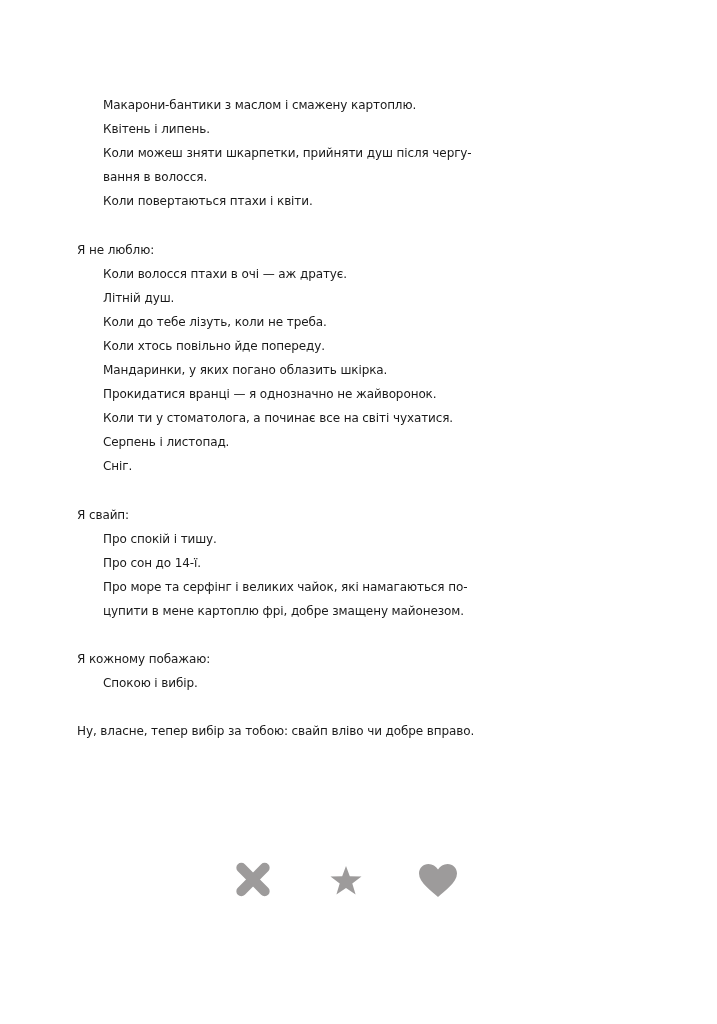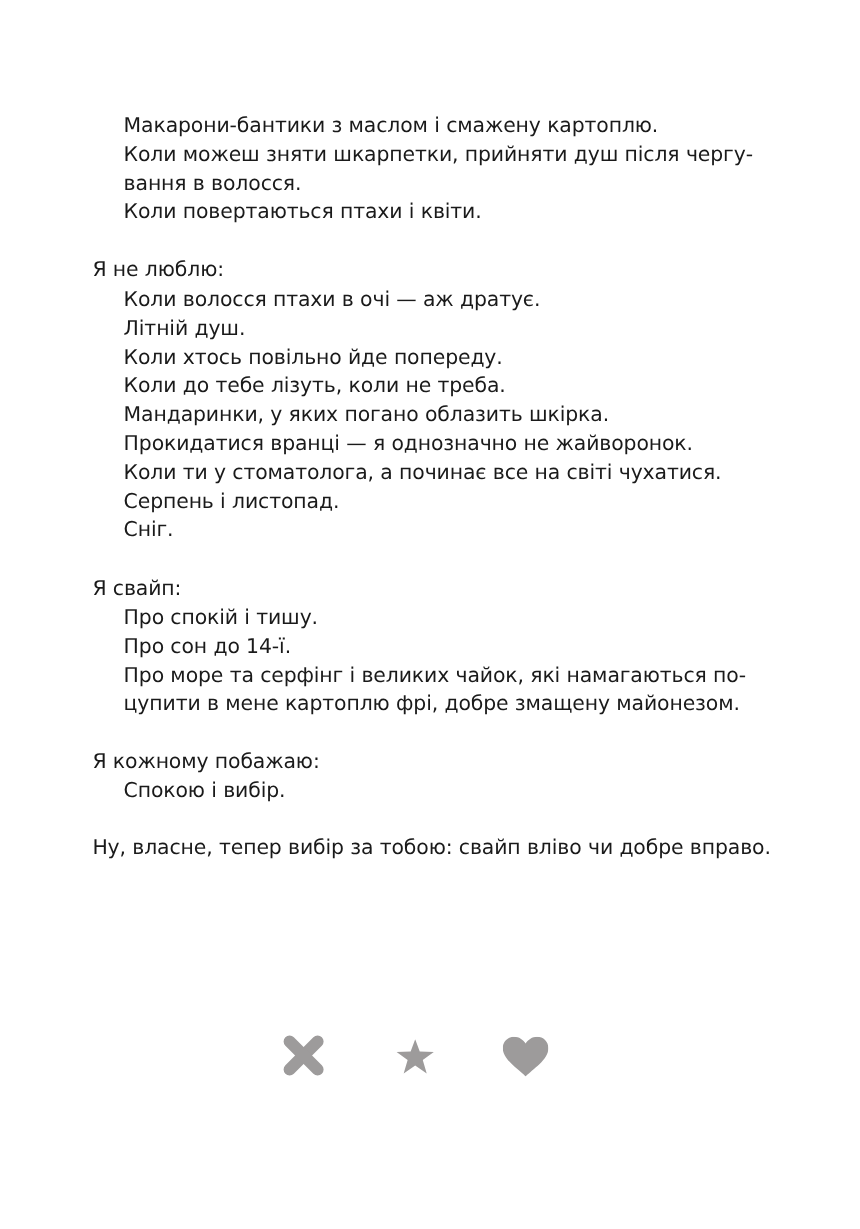--- a/index.html
+++ b/index.html
@@ -1,47 +1,48 @@
 <!DOCTYPE html>
 <html><head>
 <meta charset="utf-8">
 <style>
   html, body { margin: 0; padding: 0; background: #ffffff; }
   body { width: 717px; height: 1024px; position: relative; overflow: hidden; }
   .page {
     position: absolute; left: 77px; top: 93px; width: 600px;
     font-family: "DejaVu Sans", sans-serif;
-    font-size: 17px; line-height: 24.1px; color: #1a1a1a;
+    font-size: 12px; line-height: 24.1px; color: #1a1a1a;
     letter-spacing: -0.1px;
   }
   .line { white-space: nowrap; height: 24.1px; }
   .indent { padding-left: 26px; }
   .gap { height: 24.1px; }
   .icons { position: absolute; top: 858px; left: 0; width: 717px; height: 44px; }
   .icon { position: absolute; }
   .icon svg { display: block; }
 </style>
 </head>
 <body>
 
 <div class="page">
   <div class="section">
     <div class="line indent">Макарони-бантики з маслом і смажену картоплю.</div>
+    <div class="line indent">Квітень і липень.</div>
     <div class="line indent">Коли можеш зняти шкарпетки, прийняти душ після чергу-</div>
     <div class="line indent">вання в волосся.</div>
     <div class="line indent">Коли повертаються птахи і квіти.</div>
   </div>
   <div class="gap"></div>
 
   <div class="section">
     <div class="line">Я не люблю:</div>
     <div class="line indent">Коли волосся птахи в очі — аж дратує.</div>
     <div class="line indent">Літній душ.</div>
+    <div class="line indent">Коли до тебе лізуть, коли не треба.</div>
     <div class="line indent">Коли хтось повільно йде попереду.</div>
-    <div class="line indent">Коли до тебе лізуть, коли не треба.</div>
     <div class="line indent">Мандаринки, у яких погано облазить шкірка.</div>
     <div class="line indent">Прокидатися вранці — я однозначно не жайворонок.</div>
     <div class="line indent">Коли ти у стоматолога, а починає все на світі чухатися.</div>
     <div class="line indent">Серпень і листопад.</div>
     <div class="line indent">Сніг.</div>
   </div>
   <div class="gap"></div>
 
   <div class="section">
     <div class="line">Я свайп:</div>

